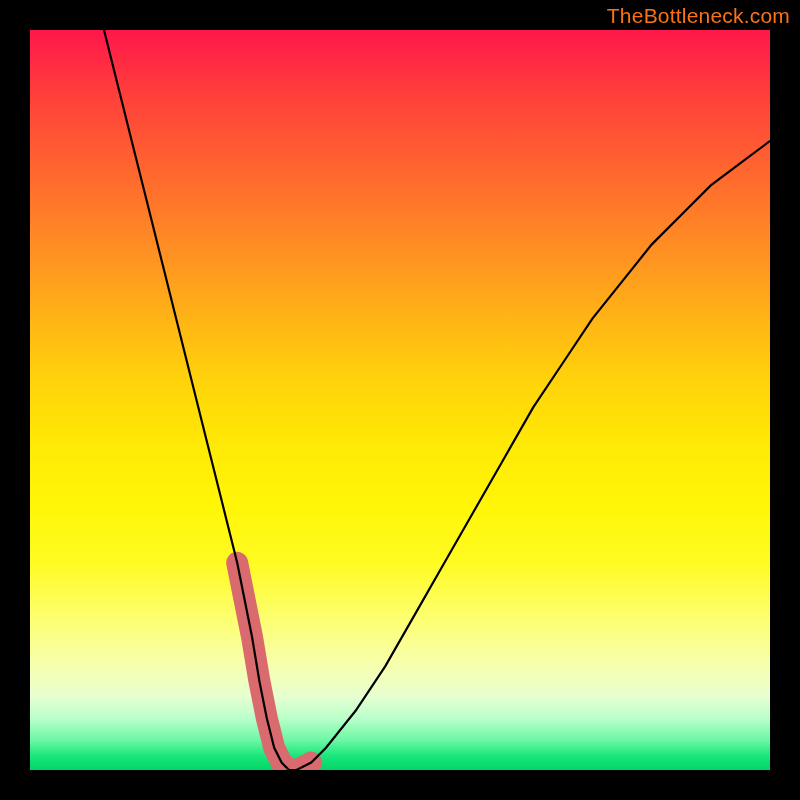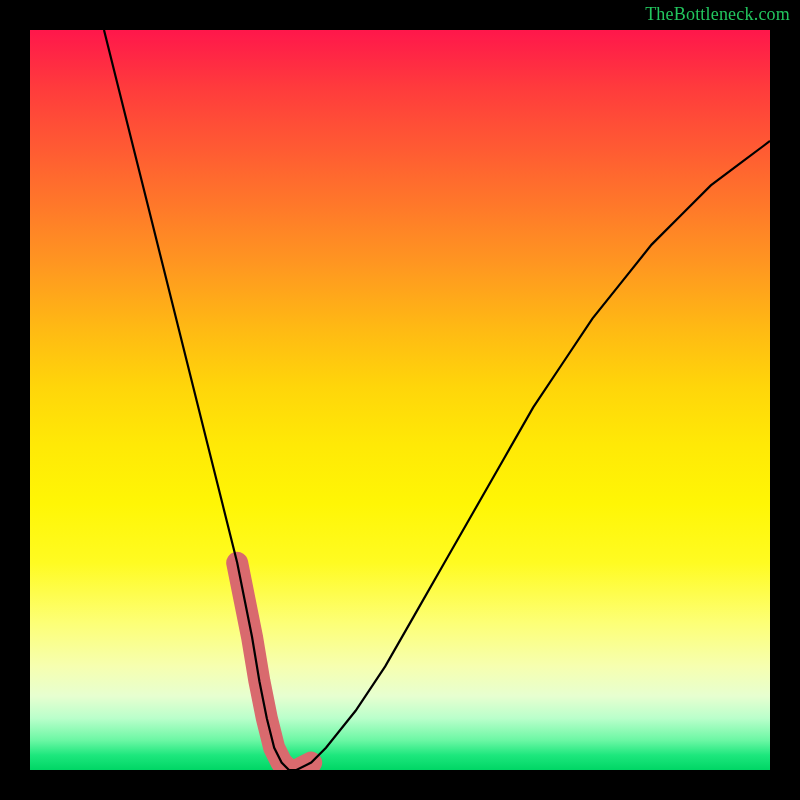--- a/index.html
+++ b/index.html
@@ -34,25 +34,24 @@
       #baffcb 93%,
       #6bf7a4 96%,
       #1de77d 98%,
       #00d665 100%
     );
   }
   .watermark {
     position: absolute;
     top: 4px;
     right: 10px;
-    color: #22c55e;
-    font-size: 18px;
+    color: #f97316;
+    font-size: 21px;
     font-weight: 500;
     letter-spacing: 0.2px;
-    font-family: Liberation Serif, serif;
   }
   svg.curve {
     position: absolute;
     left: 0;
     top: 0;
     width: 740px;
     height: 740px;
   }
   .curve path.line {
     fill: none;

